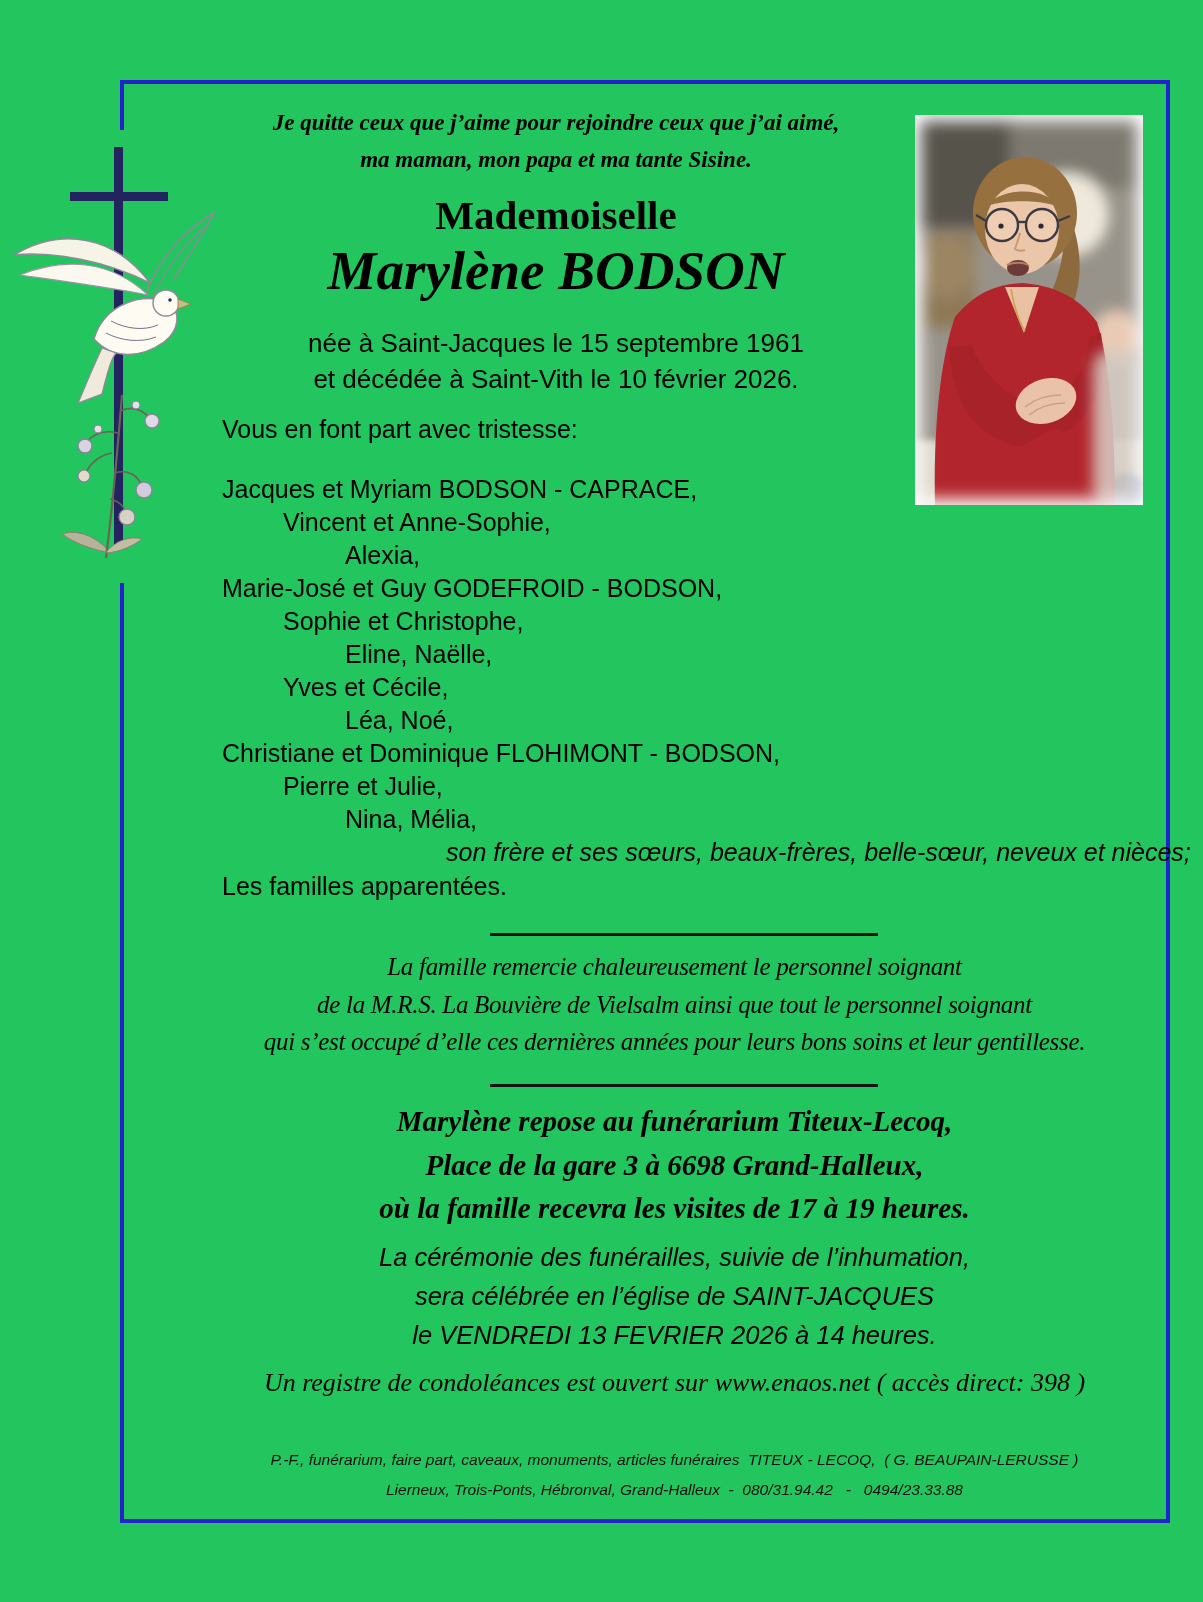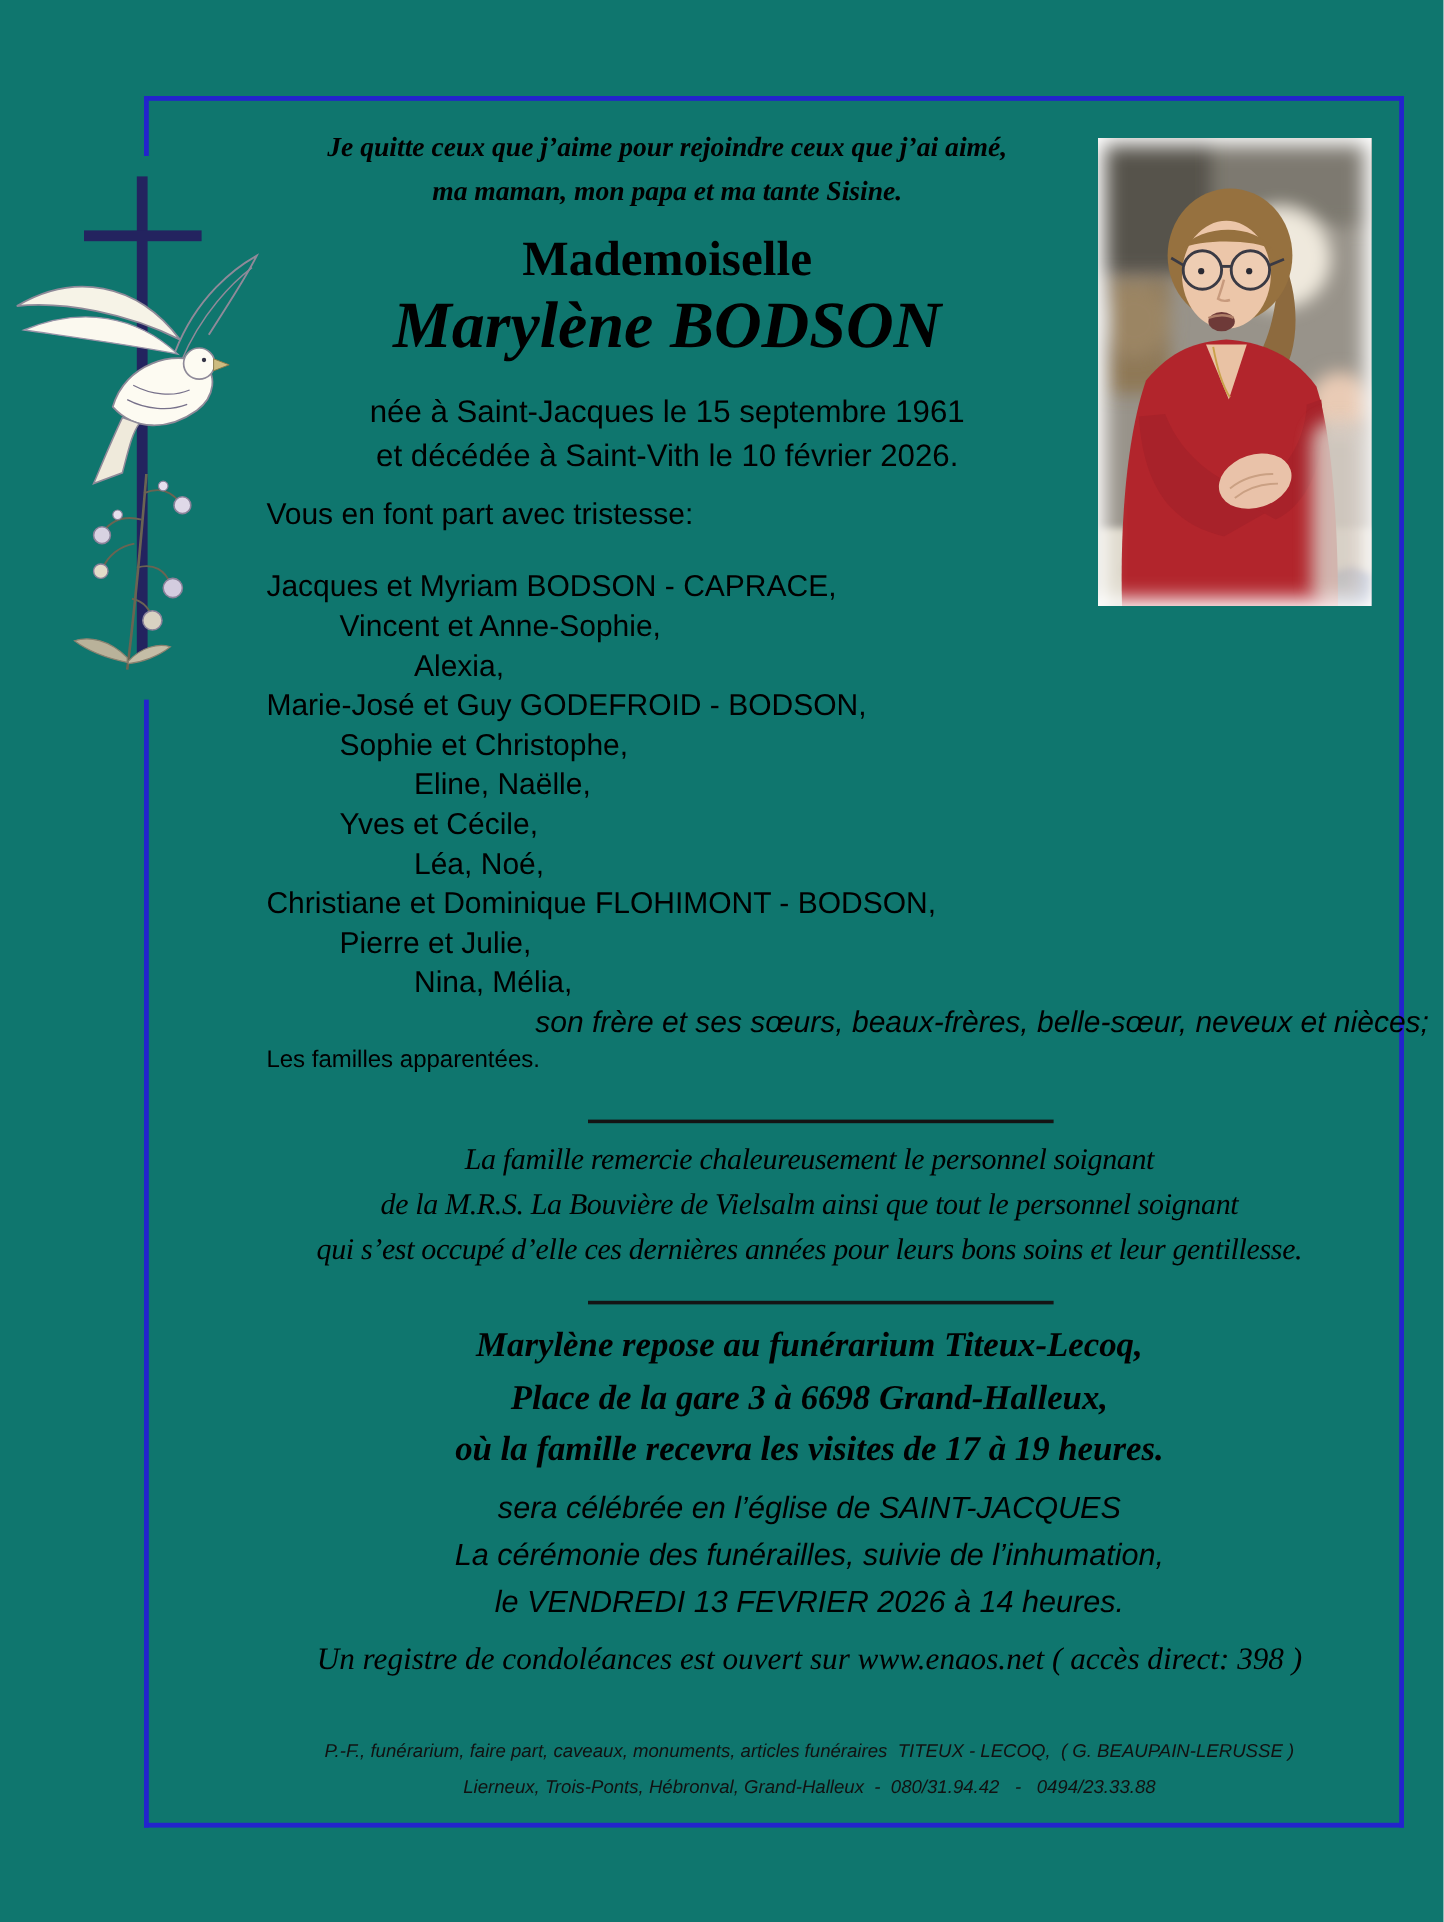--- a/index.html
+++ b/index.html
@@ -1,16 +1,16 @@
 <!DOCTYPE html>
 <html><head>
 <meta charset="utf-8">
 <style>
   html,body{margin:0;padding:0;background:#ffffff;}
-  .page{position:relative;width:1203px;height:1602px;background:#0f766e;overflow:hidden;
+  .page{position:relative;width:1203px;height:1602px;background:#22c55e;overflow:hidden;
         font-family:"Liberation Sans", sans-serif;color:#000;}
   .abs{position:absolute;}
   
   .frame{position:absolute;background:#2323cd;}
   
   .head-col{left:222px;width:668px;text-align:center;}
   
   .body-col{left:222px;width:905px;}
   .center{text-align:center;font-style:italic;}
   .nowrap{white-space:nowrap;}
@@ -20,21 +20,21 @@
                 font-weight:bold;font-size:41px;}
   .deceased-name{top:239px;font-family:"Liberation Serif", serif;font-style:italic;
                  font-weight:bold;font-size:55px;}
   .vitals{top:325px;font-size:26px;line-height:36px;}
   .intro{top:415px;font-size:25px;}
   .family-list{top:473px;font-size:25px;line-height:33px;}
   .family-list .indent-0{padding-left:0;}
   .family-list .indent-1{padding-left:61px;}
   .family-list .indent-2{padding-left:123px;}
   .relation{padding-left:224px;font-style:italic;}
-  .related-families{top:872px;font-size:20px;}
+  .related-families{top:872px;font-size:25px;}
   .divider{left:490px;width:388px;height:0;border-top:3px solid #141414;}
   .thanks{top:948px;font-family:"Liberation Serif", serif;
           font-size:25px;line-height:37.7px;letter-spacing:-0.3px;}
   .repose{top:1100px;font-family:"Liberation Serif", serif;font-weight:bold;
           font-size:29px;line-height:43.5px;}
   .ceremony{top:1238px;font-size:25.5px;line-height:39px;}
   .register{top:1368px;font-family:Liberation Serif, serif;font-style:italic;
             font-size:26px;}
   .footer{top:1445px;font-size:15.5px;line-height:30px;color:#111;}
   .footer .footer-line{white-space:pre;}
@@ -185,22 +185,22 @@
 
   <div class="abs divider" style="top:1084px;"></div>
 
   <div class="abs body-col center repose">
     <div class="nowrap">Marylène repose au funérarium Titeux-Lecoq,</div>
     <div class="nowrap">Place de la gare 3 à 6698 Grand-Halleux,</div>
     <div class="nowrap">où la famille recevra les visites de 17 à 19 heures.</div>
   </div>
 
   <div class="abs body-col center ceremony">
+    <div class="nowrap">La cérémonie des funérailles, suivie de l’inhumation,</div>
     <div class="nowrap">sera célébrée en l’église de SAINT-JACQUES</div>
-    <div class="nowrap">La cérémonie des funérailles, suivie de l’inhumation,</div>
     <div class="nowrap">le VENDREDI 13 FEVRIER 2026 à 14 heures.</div>
   </div>
 
   <div class="abs body-col center register nowrap">Un registre de condoléances est ouvert sur www.enaos.net ( accès direct: 398 )</div>
 
   <div class="abs body-col center footer">
     <div class="footer-line">P.-F., funérarium, faire part, caveaux, monuments, articles funéraires  TITEUX - LECOQ,  ( G. BEAUPAIN-LERUSSE )</div>
     <div class="footer-line">Lierneux, Trois-Ponts, Hébronval, Grand-Halleux  -  080/31.94.42   -   0494/23.33.88</div>
   </div>
 

